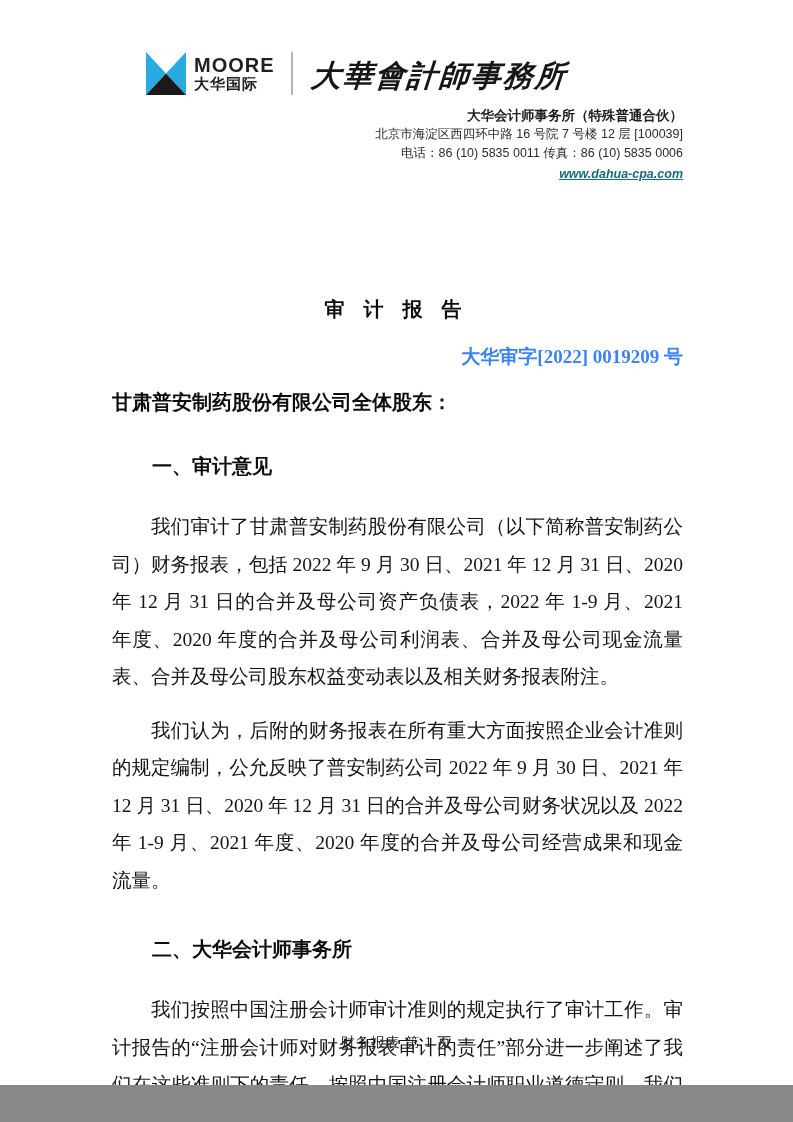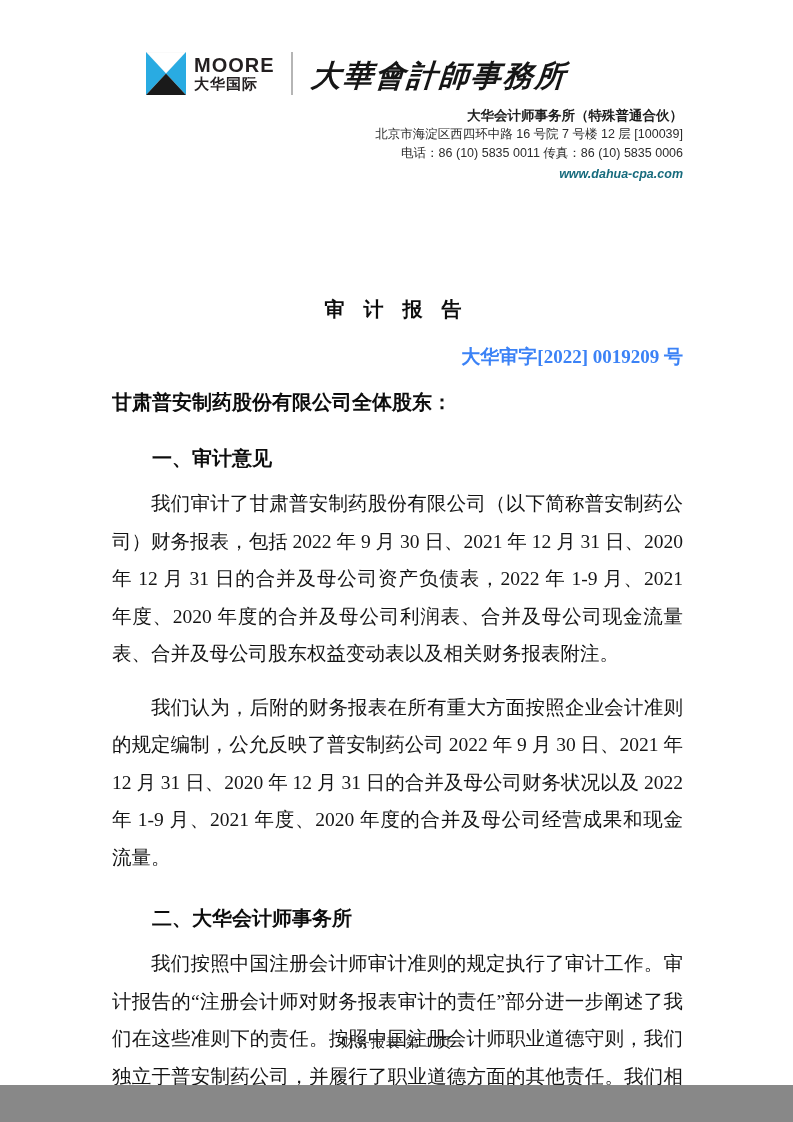--- a/index.html
+++ b/index.html
@@ -33,43 +33,43 @@
     position:absolute; right:110px; top:106px;
     text-align:right; color:#2b2b2b;
     font-family:"Liberation Sans","DejaVu Sans",sans-serif;
   }
   .address-block .firm-name { font-size:13.5px; font-weight:bold; line-height:19px; color:#1c1c1c; }
   .address-block .addr-line { font-size:12.5px; line-height:19px; }
   .address-block .phone-line { font-size:12.5px; line-height:19px; }
   .address-block .site-line { line-height:19px; }
   .website-link {
     font-size:12.5px; font-style:italic; font-weight:bold;
-    color:#176b7d; cursor:pointer;
+    color:#176b7d; text-decoration:underline; cursor:pointer;
   }
 
   
   .doc-title {
     position:absolute; left:0; right:0; top:276px;
     text-align:center; font-size:20px; font-weight:bold;
     letter-spacing:7px; color:#0d0d0d;margin-top:20px;
   }
   .ref-number {
     position:absolute; right:110px; top:344px;
     font-size:19px; font-weight:bold; color:#3b82f6;
   }
 
   
   .content { position:absolute; left:112px; top:388px; width:571px; }
   .addressee { font-size:20px; font-weight:bold; line-height:28px; color:#0d0d0d; }
   .section-heading {
-    margin-top:28px; padding-left:40px;
+    margin-top:36px; padding-left:40px;
     font-size:20px; font-weight:bold; line-height:28px; color:#0d0d0d;
   }
   .para {
-    margin-top:13px;
+    margin-top:28px;
     font-size:19.5px; line-height:37.5px;
     text-align:justify; text-indent:2em; color:#141414;
   }
   .para + .para { margin-top:16px; }
 
   
   .page-footer {
     position:absolute; left:0; right:0; top:1034px;
     text-align:center; font-size:14px; color:#222; letter-spacing:1px;
   }

